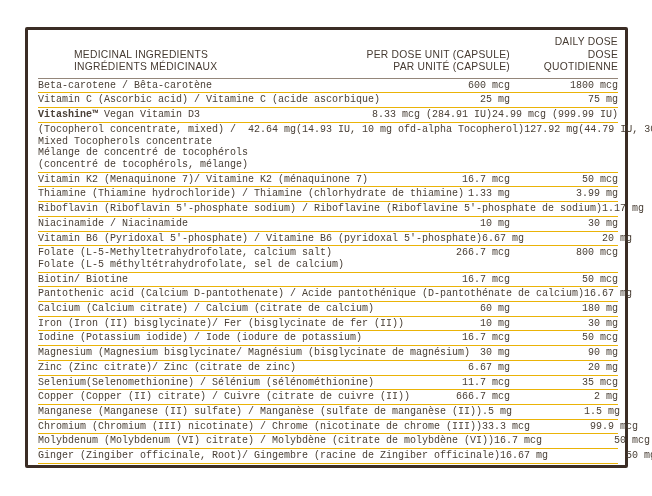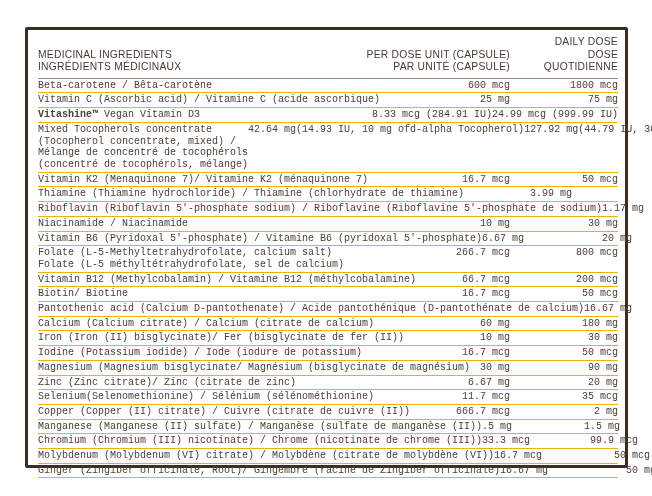--- a/index.html
+++ b/index.html
@@ -27,21 +27,21 @@
   .hdr {
     display: flex;
     align-items: flex-end;
     border-bottom: 1px solid #94867a;
     padding: 3px 0 4px 0;
     font-size: 10.3px;
     line-height: 12.6px;
     letter-spacing: 0.25px;
     color: #453a31;
   }
-  .hdr .h1 { flex: 1 1 auto; text-align: left; }
+  .hdr .h1 { flex: 1 1 auto; text-align: left; margin-left: 36px; }
   .hdr .h2 { flex: 0 0 auto; text-align: right; }
   .hdr .h3 { flex: 0 0 108px; text-align: right; }
   .rows { width: 100%; }
   .row {
     display: flex;
     align-items: flex-start;
     border-bottom: 1px solid #eab308;
     padding: 1px 0 1px 0;
     font-size: 10px;
     line-height: 11.7px;
@@ -104,22 +104,22 @@
         </div>
         <div class="c2">
           <div>8.33 mcg (284.91 IU)</div>
         </div>
         <div class="c3">
           <div>24.99 mcg (999.99 IU)</div>
         </div>
       </div>
       <div class="row vbottom">
         <div class="c1">
+          <div>(Tocopherol concentrate, mixed) /</div>
           <div>Mixed Tocopherols concentrate</div>
-          <div>(Tocopherol concentrate, mixed) /</div>
           <div>Mélange de concentré de tocophérols</div>
           <div>(concentré de tocophérols, mélange)</div>
         </div>
         <div class="c2">
           <div>42.64 mg</div>
           <div>(14.93 IU, 10 mg of</div>
           <div>d-alpha Tocopherol)</div>
         </div>
         <div class="c3">
           <div>127.92 mg</div>
@@ -135,20 +135,23 @@
           <div>16.7 mcg</div>
         </div>
         <div class="c3">
           <div>50 mcg</div>
         </div>
       </div>
       <div class="row">
         <div class="c1">
           <div>Thiamine (Thiamine hydrochloride) / Thiamine (chlorhydrate de thiamine)</div>
         </div>
+        <div class="c2">
+          <div>1.33 mg</div>
+        </div>
         <div class="c3">
           <div>3.99 mg</div>
         </div>
       </div>
       <div class="row">
         <div class="c1">
           <div>Riboflavin (Riboflavin 5'-phosphate sodium) / Riboflavine (Riboflavine 5'-phosphate de sodium)</div>
         </div>
         <div class="c2">
           <div>1.17 mg</div>
@@ -182,31 +185,20 @@
       <div class="row">
         <div class="c1">
           <div>Folate (L-5-Methyltetrahydrofolate, calcium salt)</div>
           <div>Folate (L-5 méthyltétrahydrofolate, sel de calcium)</div>
         </div>
         <div class="c2">
           <div>266.7  mcg</div>
         </div>
         <div class="c3">
           <div>800 mcg</div>
-        </div>
-      </div>
-      <div class="row">
-        <div class="c1">
-          <div>Vitamin B12 (Methylcobalamin) / Vitamine B12 (méthylcobalamine)</div>
-        </div>
-        <div class="c2">
-          <div>66.7 mcg</div>
-        </div>
-        <div class="c3">
-          <div>200 mcg</div>
         </div>
       </div>
       <div class="row">
         <div class="c1">
           <div>Biotin/ Biotine</div>
         </div>
         <div class="c2">
           <div>16.7 mcg</div>
         </div>
         <div class="c3">

